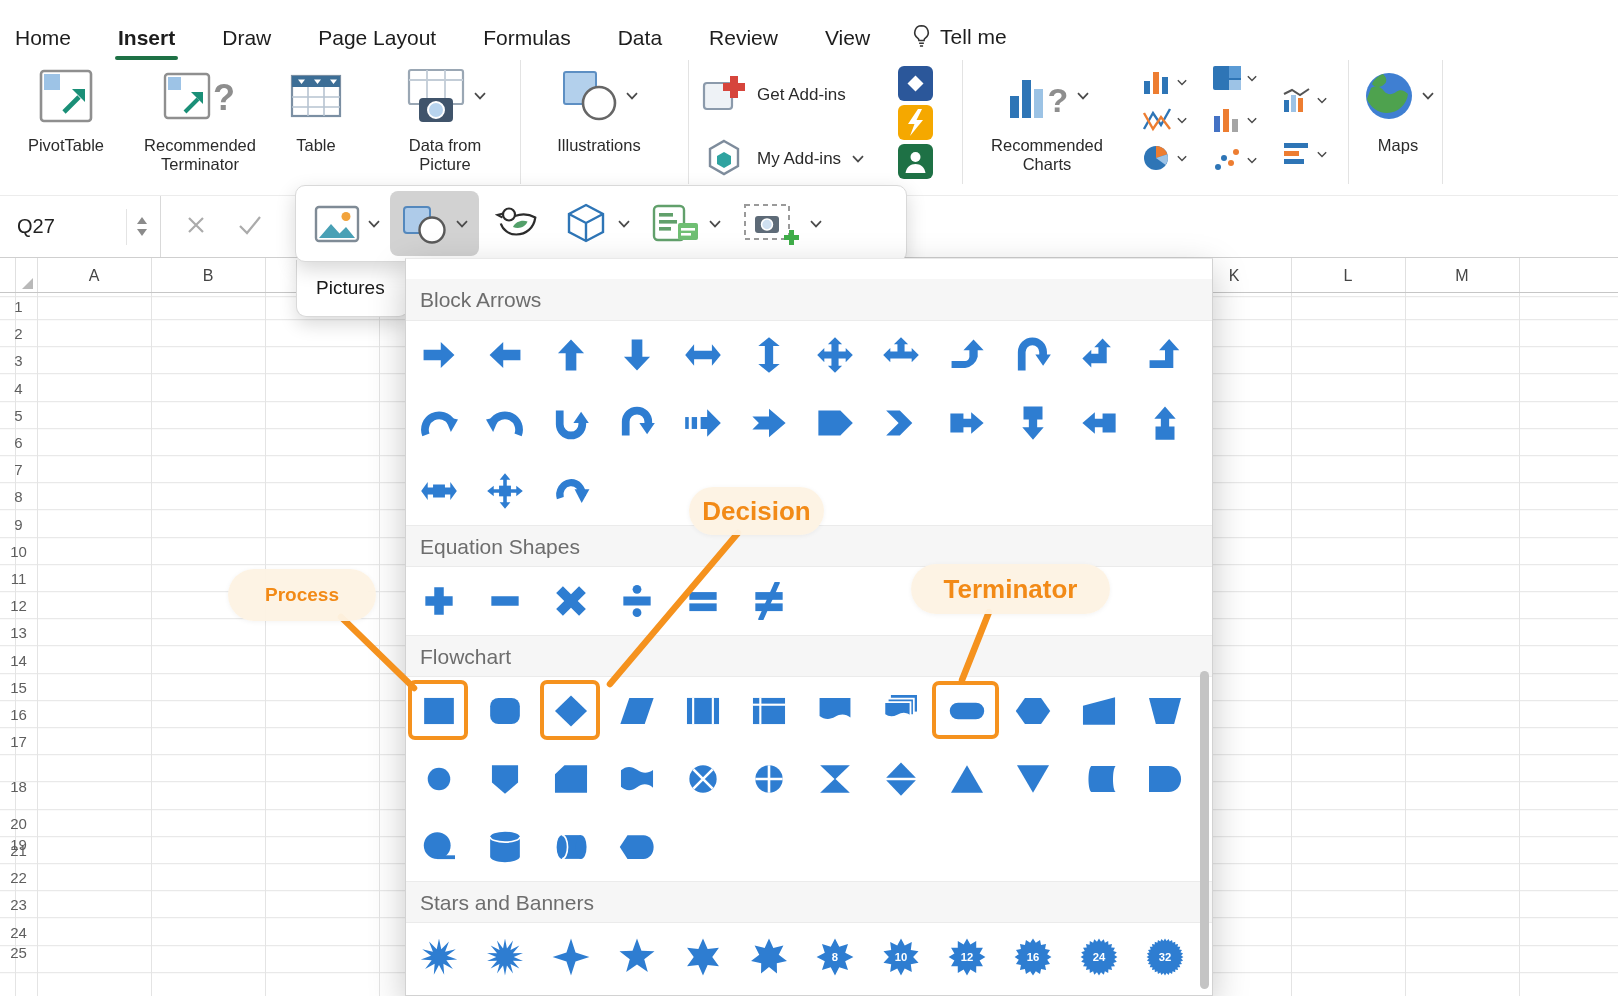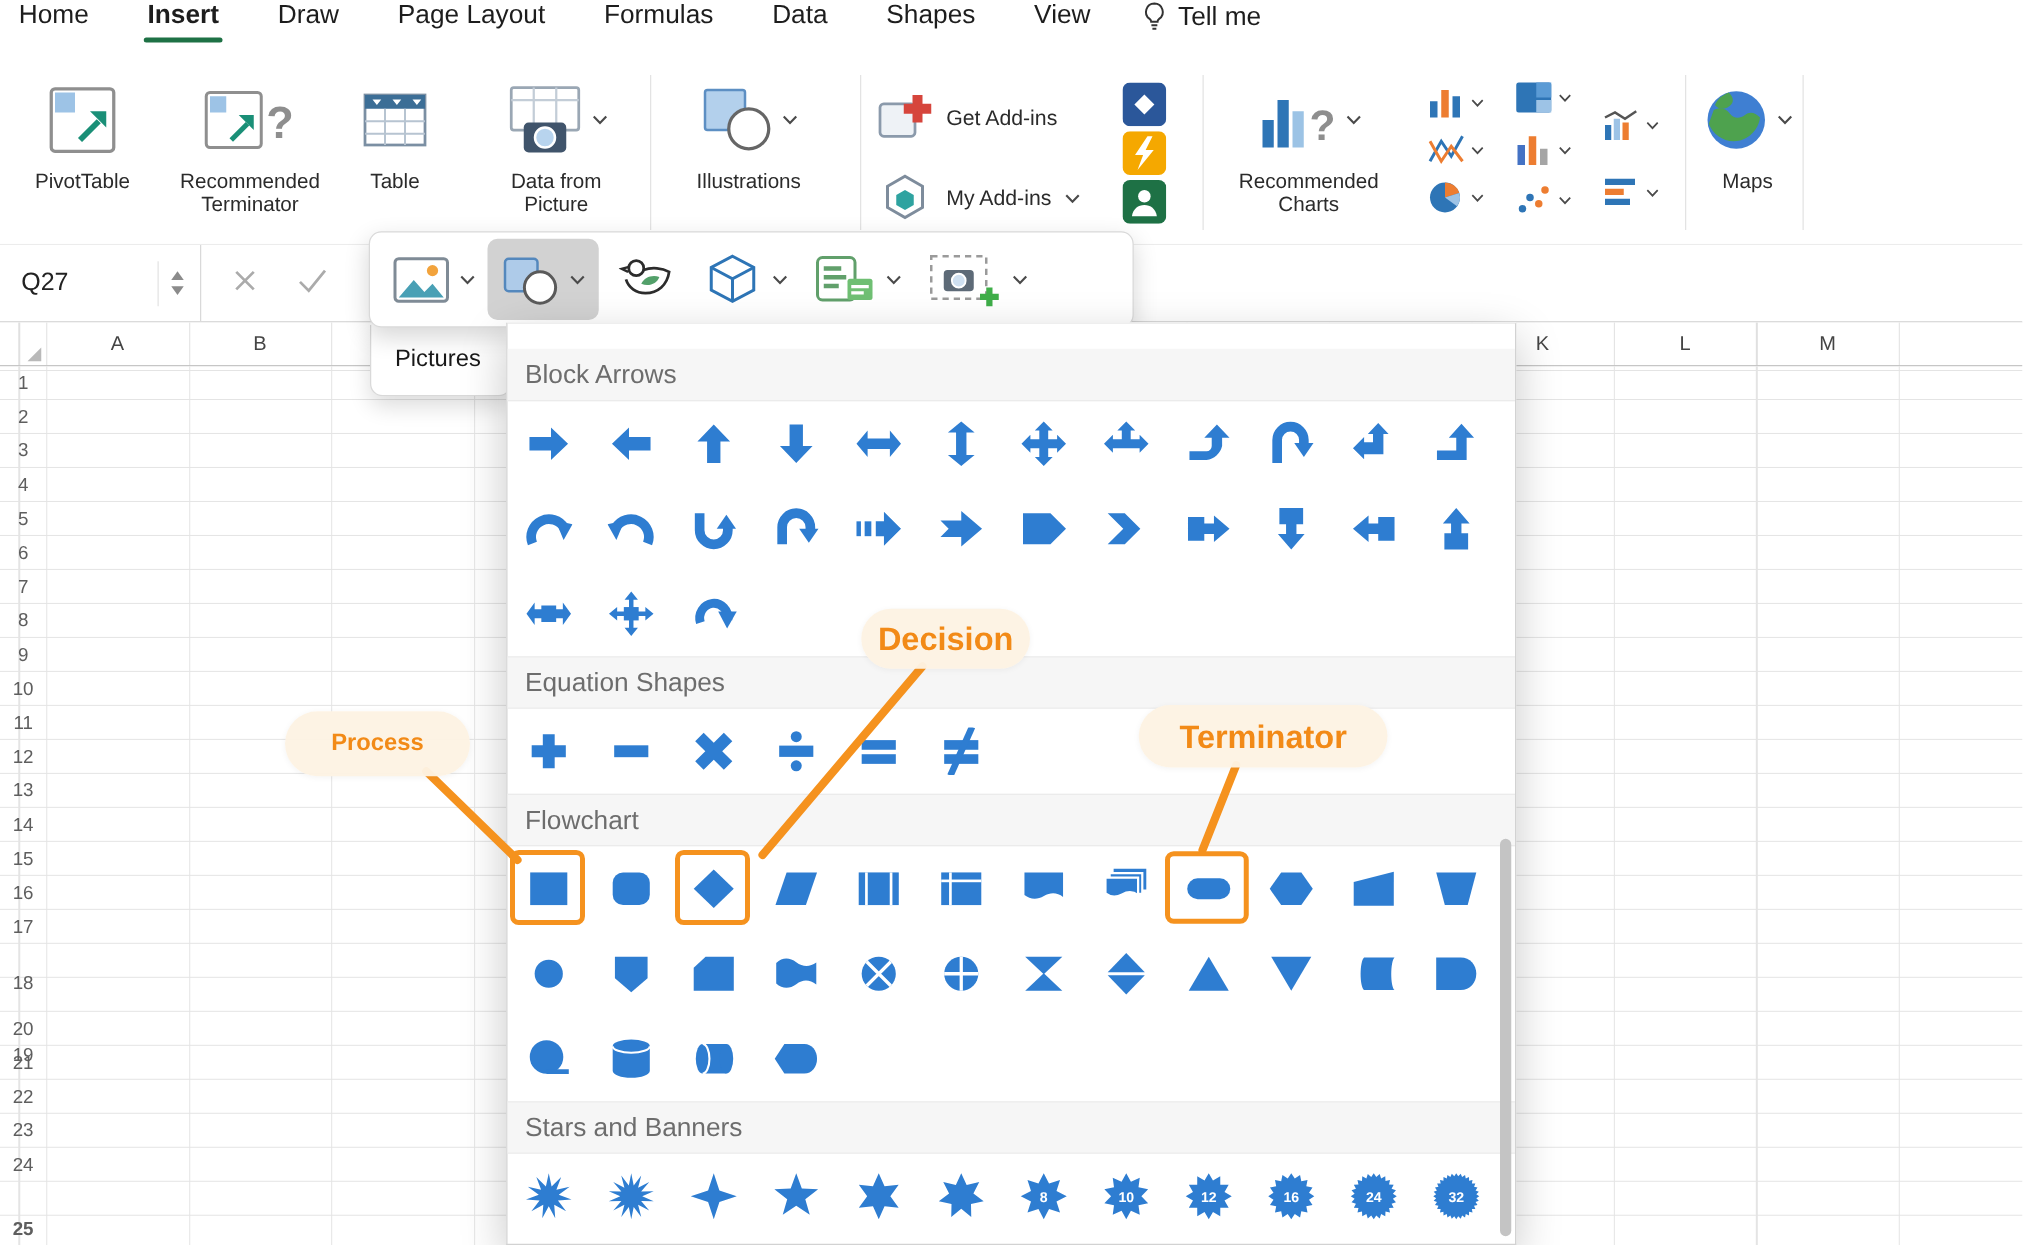--- a/index.html
+++ b/index.html
@@ -1,21 +1,21 @@
 <!DOCTYPE html>
 <html style="--green: #1e7145; --blue: #2e7dd1; --orange: #f5921e; --orangetxt: #f28a17;"><head>
 <meta charset="utf-8">
 <style>
   *{margin:0;padding:0;box-sizing:border-box;cursor:default}
   html,body{width:1618px;height:996px;overflow:hidden;background:#fff;
     font-family:"Liberation Sans",sans-serif;position:relative}
   :root{--green:#1e7145;--blue:#2e7dd1;--orange:#f5921e;--orangetxt:#f28a17}
 
   
-  #menubar{position:absolute;left:0;top:0;width:100%;height:50px;display:flex;align-items:flex-start;
+  #menubar{position:absolute;left:0;top:0;width:100%;height:50px;display:flex;align-items:flex-end;
     padding-left:15px;background:#fff;z-index:3}
   #tabs-wrap{display:flex;gap:47px;align-items:center}
   .tab{font-size:21px;color:#1d1d1d;font-weight:500;position:relative;white-space:nowrap}
   .tab.active{font-weight:700}
   .tab.active::after{content:"";position:absolute;left:-3px;right:-3px;bottom:-10px;height:4px;
     background:var(--green);border-radius:2px}
   #tellme{display:flex;align-items:center;gap:9px;font-size:21px;color:#1d1d1d;margin-left:42px}
 
   
   #ribbon{position:absolute;left:0;top:50px;width:100%;height:145px;background:#fff;z-index:2}
@@ -97,21 +97,21 @@
 <body>
 
 <div id="menubar">
   <div id="tabs-wrap">
       <div class="tab">Home</div>
       <div class="tab active">Insert</div>
       <div class="tab">Draw</div>
       <div class="tab">Page Layout</div>
       <div class="tab">Formulas</div>
       <div class="tab">Data</div>
-      <div class="tab">Shapes</div>
+      <div class="tab">Review</div>
       <div class="tab">View</div>
     </div>
   <div id="tellme">
     <svg width="19" height="27" viewBox="0 0 24 32">
       <path d="M12 2.5a8.5 8.5 0 0 1 4.8 15.5c-1 .7-1.6 1.8-1.6 3h-6.4c0-1.2-.6-2.3-1.6-3A8.5 8.5 0 0 1 12 2.5z" fill="none" stroke="#333" stroke-width="2"></path>
       <path d="M9 24.5h6M10 28h4" stroke="#333" stroke-width="2" fill="none"></path>
     </svg>
     <span>Tell me</span>
   </div>
 </div>
@@ -397,21 +397,21 @@
       <div class="row-h" style="top: 380.8px;">15</div>
       <div class="row-h" style="top: 408px;">16</div>
       <div class="row-h" style="top: 435.2px;">17</div>
       <div class="row-h" style="top: 480px;">18</div>
       <div class="row-h" style="top: 489.6px; margin-top: 48px;">19</div>
       <div class="row-h" style="top: 516.8px;">20</div>
       <div class="row-h" style="top: 544px;">21</div>
       <div class="row-h" style="top: 571.2px;">22</div>
       <div class="row-h" style="top: 598.4px;">23</div>
       <div class="row-h" style="top: 625.6px;">24</div>
-      <div class="row-h" style="top: 677px; font-weight: bold;">25</div>
+      <div class="row-h" style="top: 646px;">25</div>
     </div>
 </div>
 
 <div id="toolbar">
   <div class="tb-btn" style="margin-left:4px">
     <svg width="46" height="40" viewBox="0 0 46 40">
       <rect x="2" y="3" width="42" height="34" rx="3" fill="#fff" stroke="#7f8b96" stroke-width="2.4"></rect>
       <circle cx="32" cy="12.5" r="4.5" fill="#f2a33c"></circle>
       <path d="M5 34l12-14 8.5 9.5L32 23l9 11z" fill="#49a0b5"></path>
     </svg>

